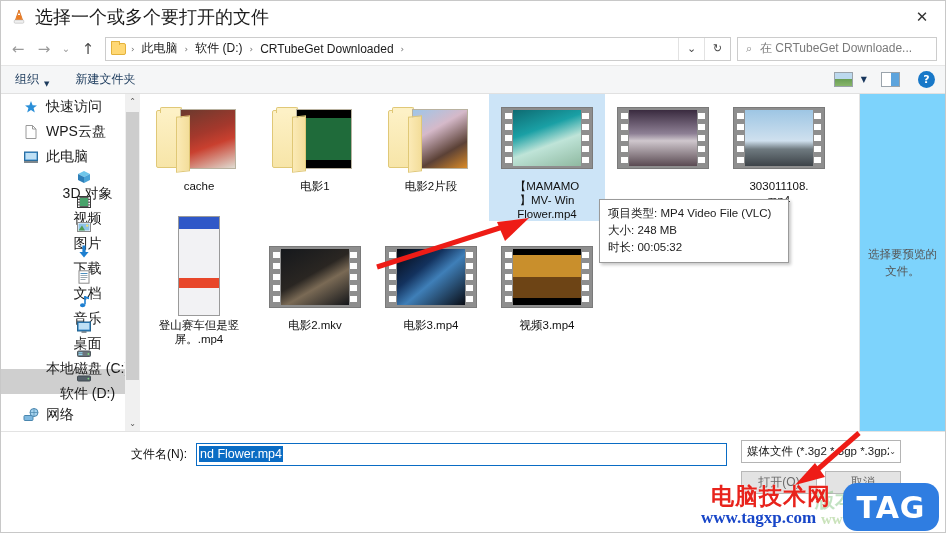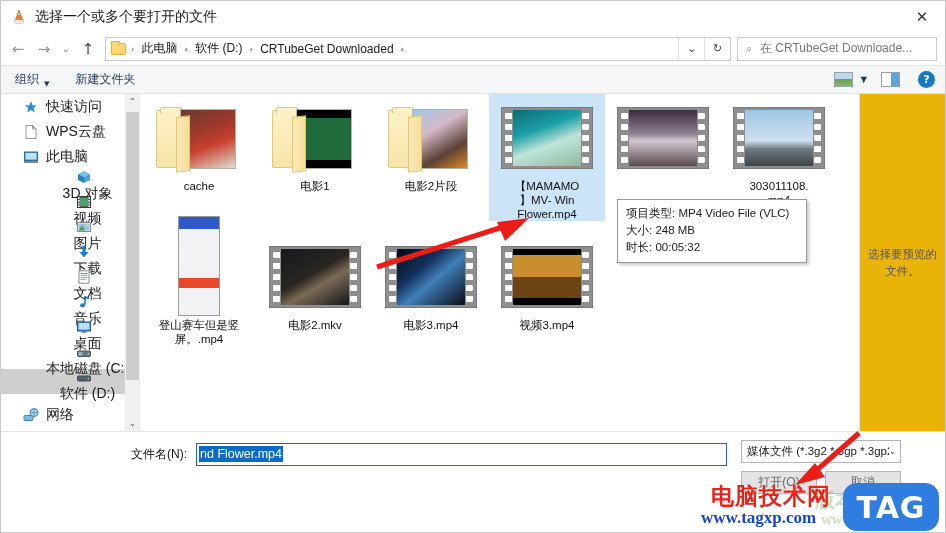--- a/index.html
+++ b/index.html
@@ -21,21 +21,21 @@
   
   #titlebar {
     height: 31px;
     display: flex; align-items: center;
     background: #ffffff;
     position: relative;
   }
   #vlc-cone { width: 16px; height: 16px; margin-left: 10px; flex: 0 0 auto; }
   #title-text {
     margin-left: 8px;
-    font-size: 14px;
+    font-size: 18px;
     color: #1a1a1a;
     white-space: nowrap;
   }
   #close-btn {
     position: absolute; right: 0; top: 0;
     width: 46px; height: 31px;
     display: flex; align-items: center; justify-content: center;
     font-size: 15px; color: #333; font-family: "DejaVu Sans", sans-serif;
   }
 
@@ -318,40 +318,40 @@
   .art-upscale    { background: linear-gradient(to bottom,#e0b77a 0%,#c9d4e0 30%,#9aa6b4 60%,#2e2c33 100%); }
   .art-climb      { background: linear-gradient(to bottom,#2f58c8 0%,#2f58c8 12%,#f2f2f4 12% 62%,#e8472a 62% 72%,#f2f2f4 72% 100%); }
   .art-movie2mkv  { background: linear-gradient(150deg,#15181c 0%,#2a2622 45%,#7a6a55 62%,#14161a 100%); }
   .art-movie3     { background: linear-gradient(140deg,#05070f 0%,#13325e 35%,#3f7fb8 55%,#0a0d15 100%); }
   .art-video2     { background: linear-gradient(to bottom,#000 0 10%,#d6cfc4 10% 42%,#c4332b 42% 88%,#000 88% 100%); }
   .art-video3     { background: linear-gradient(to bottom,#000 0 10%,#c98f2c 10% 50%,#6d4415 50% 88%,#000 88% 100%); }
 
   
   #tooltip {
     position: absolute;
-    left: 616px; top: 198px;
+    left: 598px; top: 198px;
     width: 190px;
     background: #ffffff;
     border: 1px solid #9a9a9a;
     box-shadow: 2px 2px 3px rgba(0,0,0,.22);
     padding: 5px 8px 6px 8px;
     z-index: 40;
   }
   .tip-line {
     font-size: 11.5px; color: #1c1c1c;
     line-height: 17px; white-space: nowrap;
   }
 
   
   #preview {
     width: 86px;
     flex: 0 0 auto;
     border-left: 1px solid #e3e3e3;
     display: flex; align-items: center; justify-content: center;
-    background: #eab308;
+    background: #7dd3fc;
   }
   #preview-text {
     font-size: 11.5px; color: #555555;
     text-align: center; line-height: 17px;
     padding: 0 4px;
   }
 
   
   #footer {
     height: 72px;

